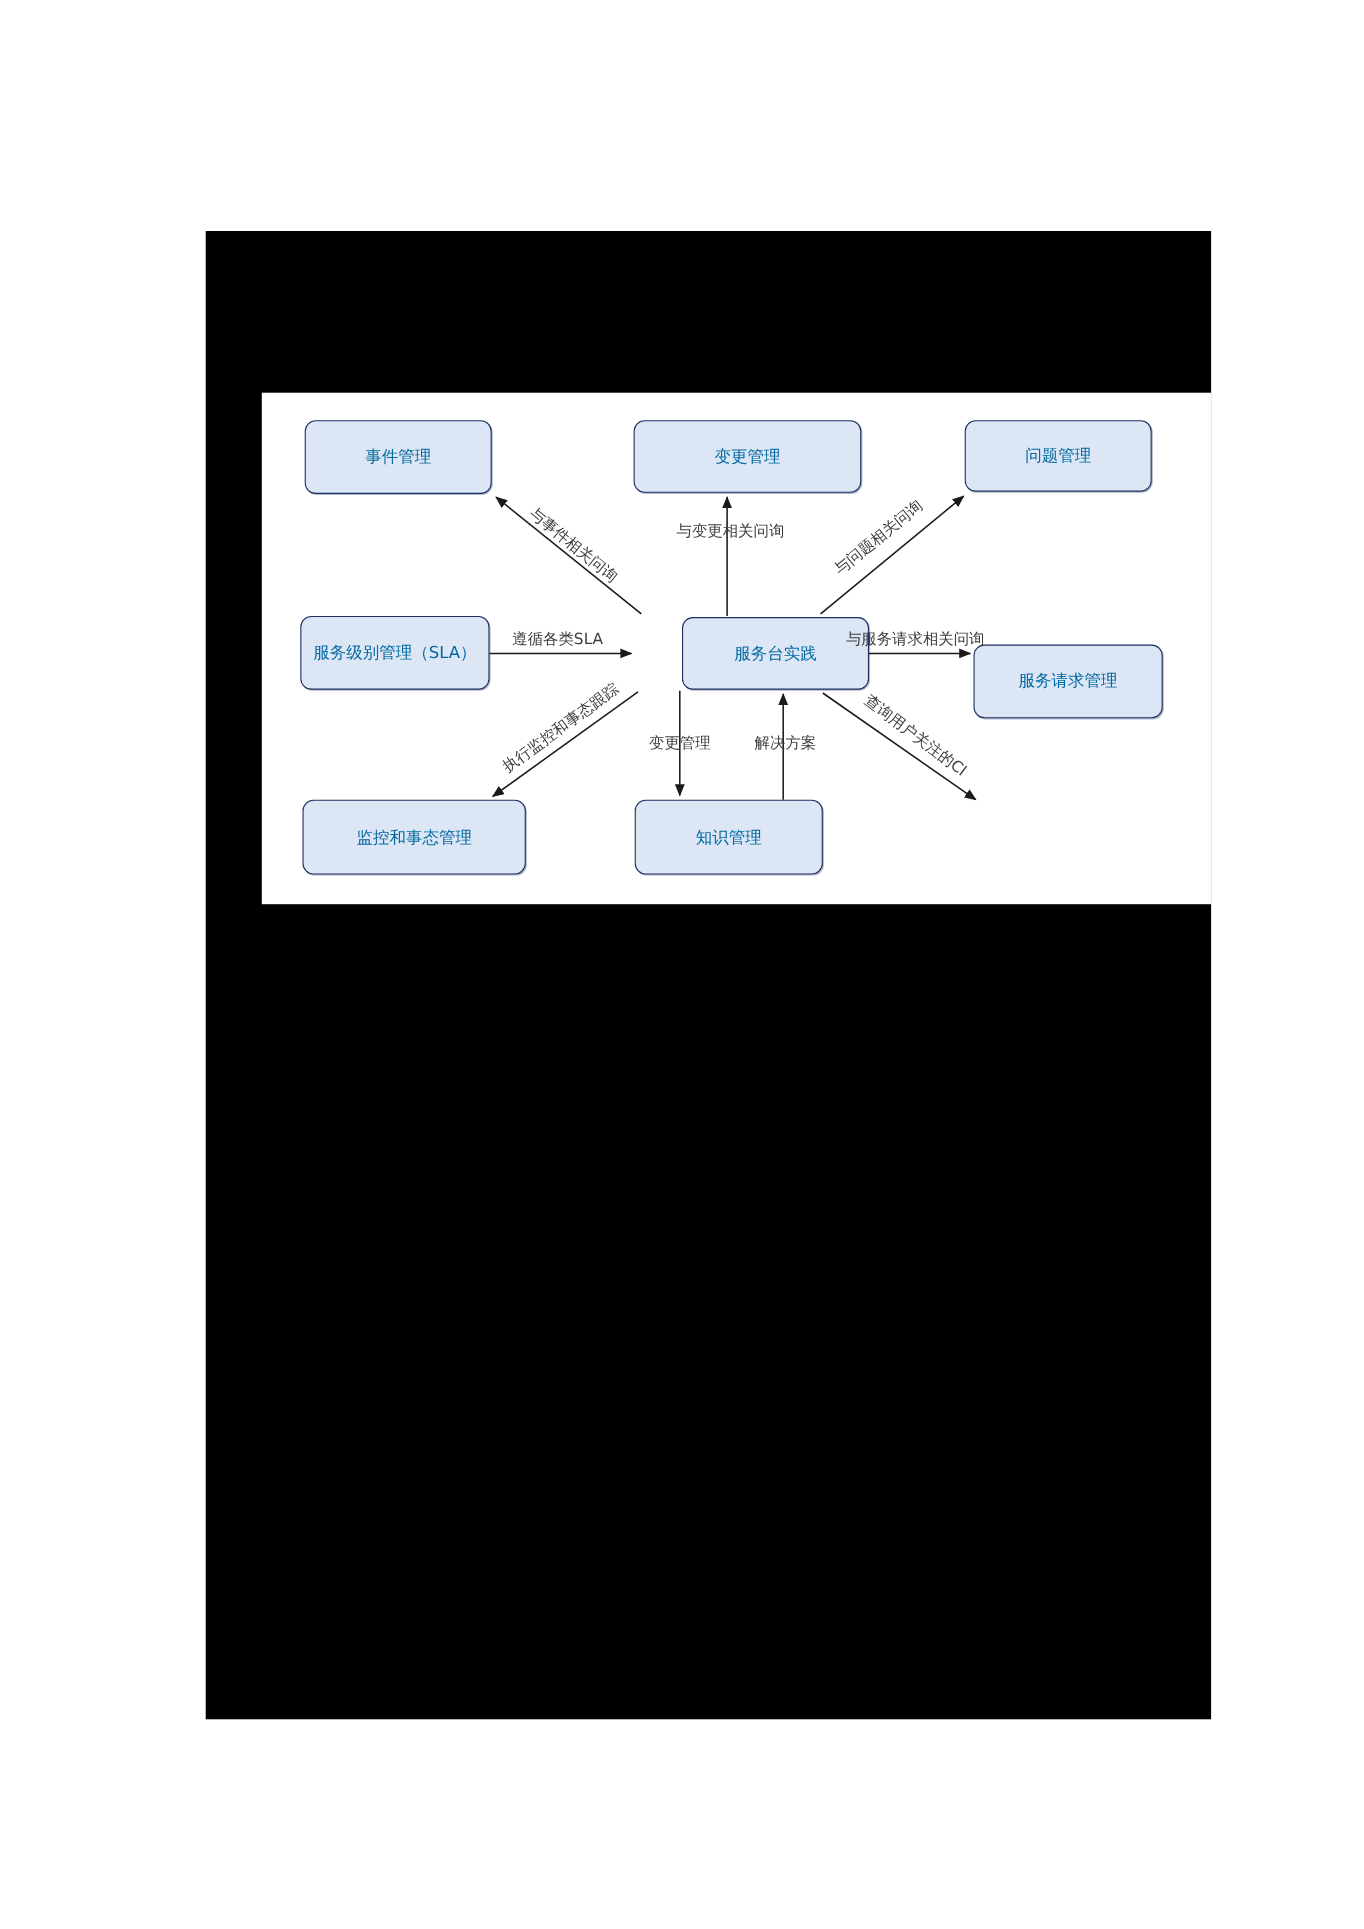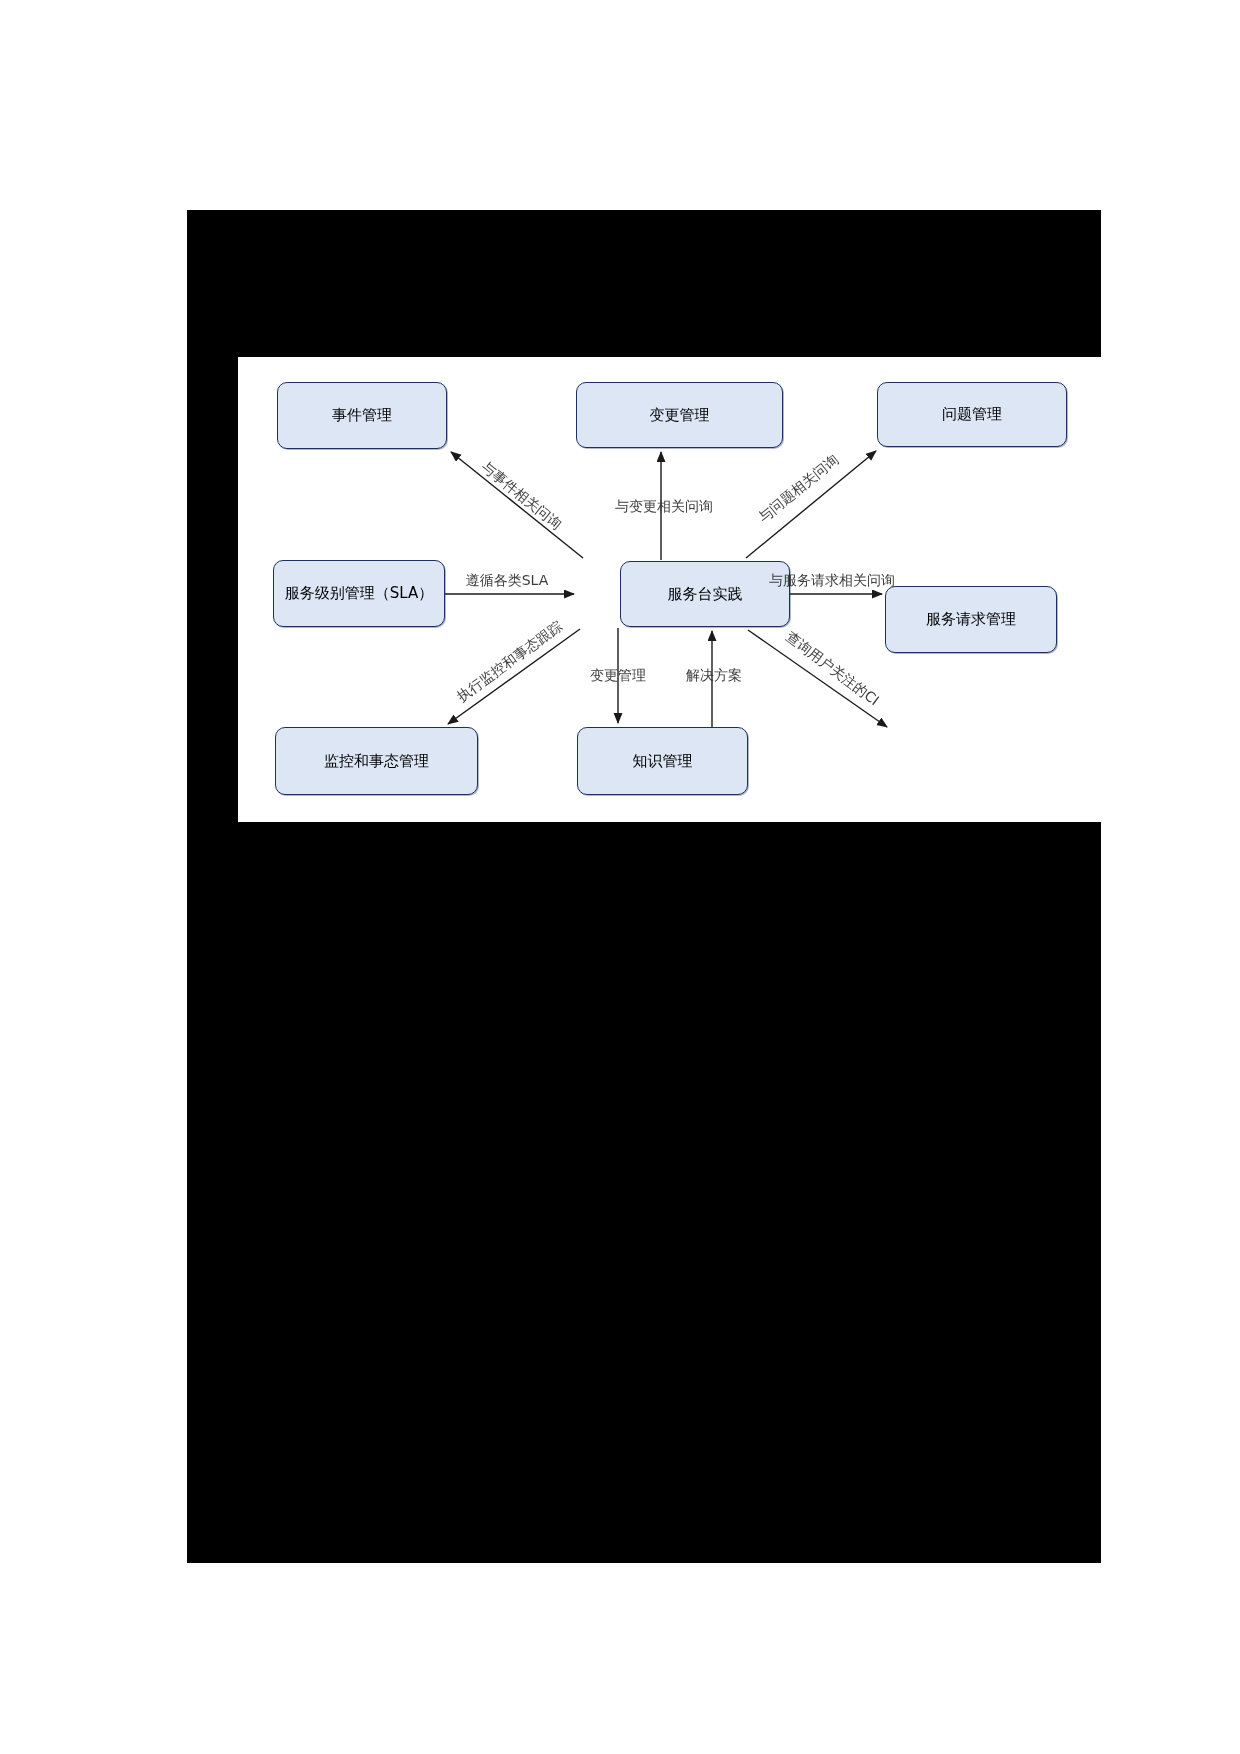--- a/index.html
+++ b/index.html
@@ -42,42 +42,42 @@
   .node {
     position: absolute;
     box-sizing: border-box;
     background: var(--node-fill, #dce6f4);
     border: 1.5px solid var(--node-border, #1e3060);
     border-radius: 10px;
     display: flex;
     align-items: center;
     justify-content: center;
     font-size: 15px;
-    color: #000000;
+    color: #0369a1;
     white-space: nowrap;
     box-shadow: 1px 1px 0 rgba(30,48,96,0.35);
   }
   #n-incident     { left: 277px; top: 382px; width: 170px; height: 67px; }
   #n-change       { left: 576px; top: 382px; width: 207px; height: 66px; }
-  #n-problem      { left: 877px; top: 382px; width: 190px; height: 65px; }
+  #n-problem      { left: 877px; top: 382px; width: 170px; height: 65px; }
   #n-sla          { left: 273px; top: 560px; width: 172px; height: 67px; }
   #n-servicedesk  { left: 577px; top: 561px; width: 170px; height: 66px; margin-left: 43px; }
   #n-request      { left: 885px; top: 561px; width: 172px; height: 67px; margin-top: 25px; }
   #n-monitor      { left: 275px; top: 727px; width: 203px; height: 68px; }
   #n-knowledge    { left: 577px; top: 727px; width: 171px; height: 68px; font-family: Liberation Mono, monospace; }
   #n-config       { left: 890px; top: 728px; width: 172px; height: 65px; }
   .elabel {
     position: absolute;
     font-size: 14px;
     color: #3d3d3d;
     white-space: nowrap;
     transform: translate(-50%, -50%);
   }
   #el-to-incident   { left: 521px; top: 496px; transform: translate(-50%,-50%) rotate(39deg); }
-  #el-to-change     { left: 664px; top: 507px; }
+  #el-to-change     { left: 664px; top: 483px; }
   #el-to-problem    { left: 799px; top: 489px; transform: translate(-50%,-50%) rotate(-39deg); }
   #el-from-sla      { left: 507px; top: 581px; }
   #el-to-request    { left: 832px; top: 581px; }
   #el-to-monitor    { left: 510px; top: 662px; transform: translate(-50%,-50%) rotate(-36deg); }
   #el-query-knowledge { left: 618px; top: 676px; }
   #el-solution      { left: 714px; top: 676px; }
   #el-query-ci      { left: 832px; top: 669px; transform: translate(-50%,-50%) rotate(37deg); }
 </style>
 </head>
 <body>

